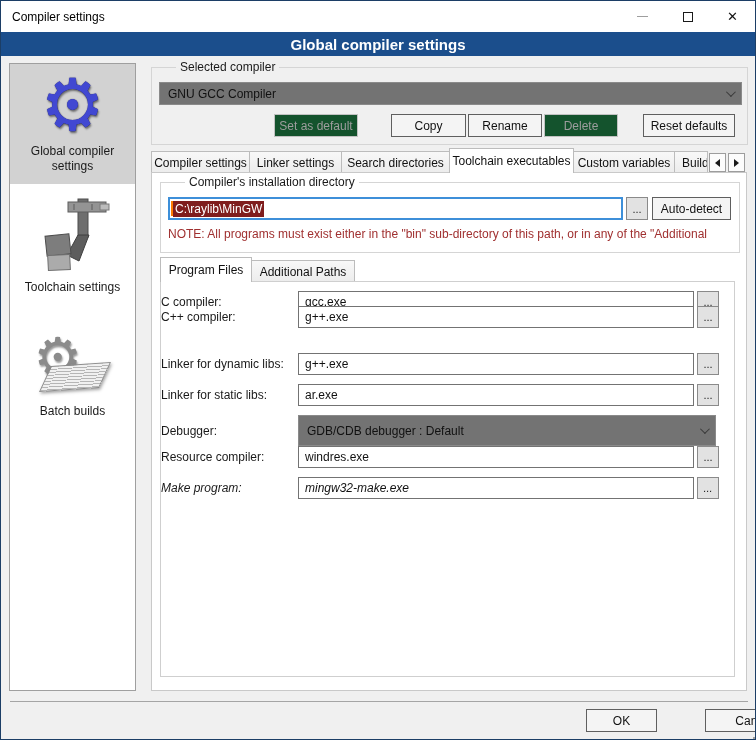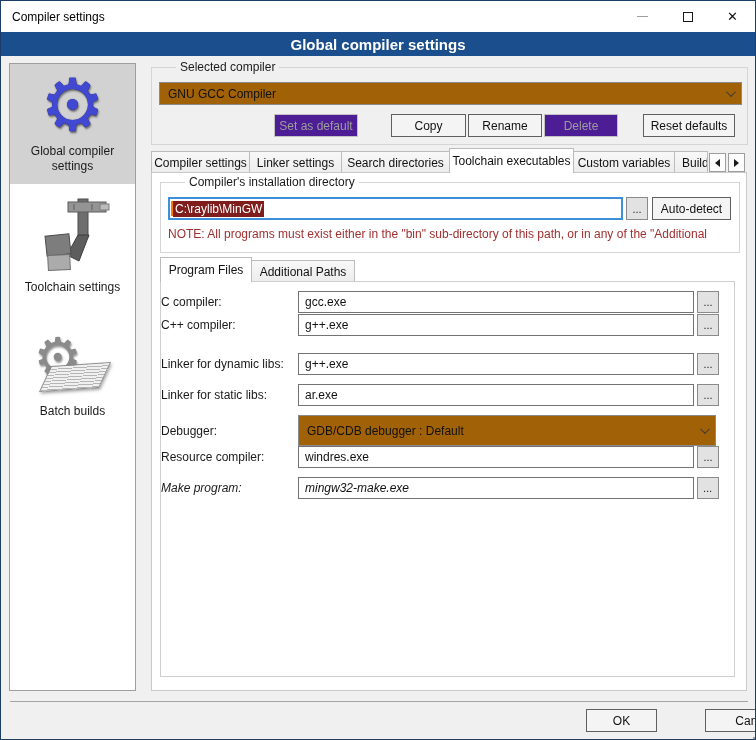--- a/index.html
+++ b/index.html
@@ -41,28 +41,28 @@
                 border:1px solid #8a8a8a; transform:skewX(-28deg) rotate(-4deg);
                 box-shadow:2px 2px 3px rgba(0,0,0,.35); }
 
   
   .groupbox{ position:absolute; border:1px solid #d5d5d5; }
   .grouplabel{ position:absolute; top:-8px; left:24px; background:#f0f0f0; padding:0 4px;
                font-size:12px; color:#1a1a1a; }
   .groupbox.on-white .grouplabel{ background:#fff; }
 
   
-  .combo{ background:#a16207; border:1px solid #8a8a8a; height:23px; display:flex;
+  .combo{ background:#737373; border:1px solid #8a8a8a; height:23px; display:flex;
           align-items:center; font-size:12px; color:#111; padding:0 8px; }
   .combo .flex{ flex:1; }
   .chev{ width:7px; height:7px; border-right:1px solid #3a3a3a; border-bottom:1px solid #3a3a3a;
          transform:rotate(45deg) translateY(-2px); }
   .btn{ background:#f4f4f4; border:1px solid #5f5f5f; height:23px; font-size:12px; color:#111;
         display:flex; align-items:center; justify-content:center; }
-  .btn.disabled{ background:#4c1d95; border-color:#c2c2c2; color:#9d9d9d; }
+  .btn.disabled{ background:#14532d; border-color:#c2c2c2; color:#9d9d9d; }
   .browse-btn{ width:22px; height:23px; background:#e2e2e2; border:1px solid #8a8a8a;
                font-size:11px; color:#222; display:flex; align-items:center; justify-content:center; }
   .field{ background:#fff; border:1px solid #737373; height:22px; display:flex; align-items:center;
           font-size:12px; color:#111; padding:0 6px; }
 
   
   .grp-compiler{ left:150px; top:66px; width:597px; height:78px; }
   .compiler-combo{ position:absolute; left:7px; top:14px; width:583px; }
   .btnrow{ position:absolute; left:0; top:46px; width:100%; display:flex; }
   .btnrow .btn{ flex:none; }
@@ -104,21 +104,21 @@
   
   .subtabstrip{ position:absolute; left:8px; top:84px; height:25px; display:flex; align-items:flex-end; }
   .subpanel{ position:absolute; left:8px; top:108px; width:575px; height:396px; background:#fff;
              border:1px solid #cfcfcf; }
 
   .prow{ position:absolute; left:0; display:flex; align-items:center; width:100%; }
   .prow .plabel{ width:137px; font-size:12px; color:#1a1a1a; }
   .prow .field{ width:396px; }
   .prow .browse-btn{ margin-left:3px; height:22px; }
   .prow .combo{ width:418px; height:31px; }
-  .r0{ top:9px; } .r1{ top:32px; } .r2{ top:71px; } .r3{ top:102px; }
+  .r0{ top:9px; } .r1{ top:24px; } .r2{ top:71px; } .r3{ top:102px; }
   .r4{ top:133px; } .r5{ top:164px; } .r6{ top:195px;font-style:italic; }
 
   
   .footer-line{ position:absolute; left:9px; top:700px; width:738px; height:1px; background:#a5a5a5; }
   .btn-ok{ position:absolute; left:585px; top:708px; width:71px; }
   .btn-cancel{ position:absolute; left:668px; top:708px; width:98px;margin-left:36px; }
   .grip{ position:absolute; right:4px; bottom:4px; width:2px; height:2px;
          box-shadow:8px 8px #9c9c9c, 4px 8px #9c9c9c, 8px 4px #9c9c9c,
                     0 8px #9c9c9c, 4px 4px #9c9c9c, 8px 0 #9c9c9c; }
 </style>

